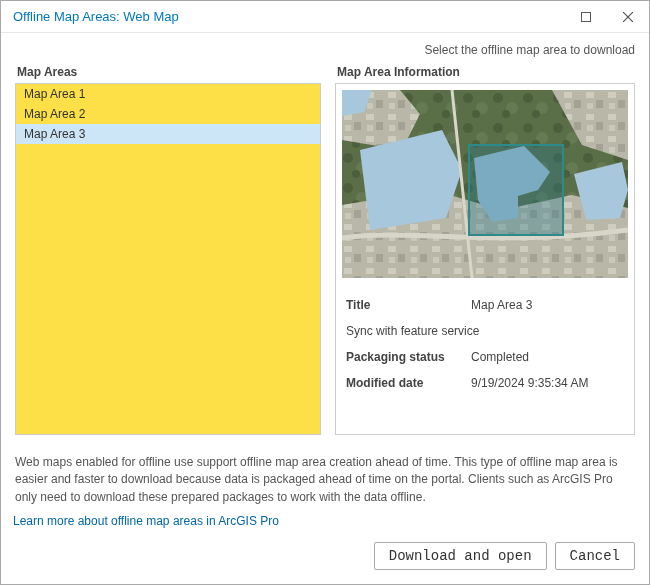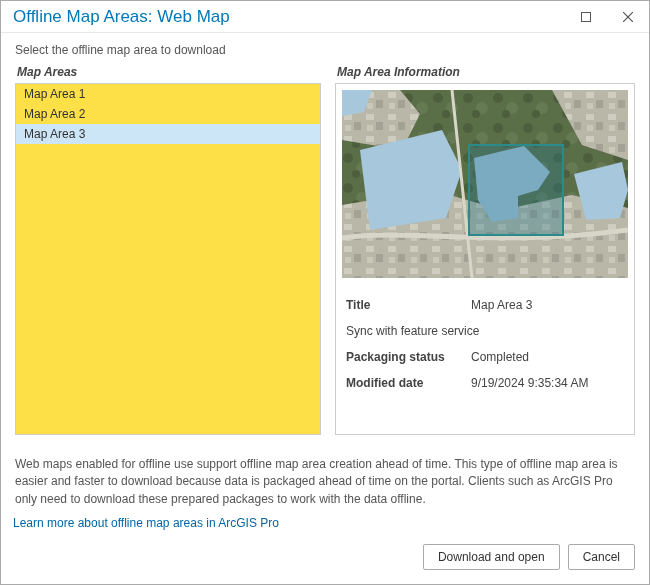--- a/index.html
+++ b/index.html
@@ -26,39 +26,40 @@
     }
     .titlebar {
       height: 32px;
       display: flex;
       align-items: center;
       padding: 0 0 0 12px;
       border-bottom: 1px solid #e8e8e8;
     }
     .titlebar-title {
       color: #0078b8;
-      font-size: 17px;
+      font-size: 13px;
       font-weight: 400;
       flex: 1;
     }
     .titlebar-btn {
       width: 42px;
       height: 32px;
       display: flex;
       align-items: center;
       justify-content: center;
       color: #666;
       font-size: 12px;
       cursor: pointer;
     }
     .content {
       flex: 1;
       padding: 10px 14px 0 14px;
       display: flex;
       flex-direction: column;
+      align-items: flex-end;
     }
     .instruction {
       color: #555;
       margin-bottom: 8px;
     }
     .main-row {
       display: flex;
       gap: 14px;
       height: 370px;
     }
@@ -70,21 +71,20 @@
     .right-col {
       flex: 1;
       display: flex;
       flex-direction: column;
     }
     .section-header {
       font-weight: 600;
       color: #444;
       margin-bottom: 4px;
       padding-left: 2px;
-      font-style: italic;
     }
     .list-box {
       flex: 1;
       border: 1px solid #ccc;
       background: #fde047;
       overflow: auto;
     }
     .list-item {
       padding: 3px 8px;
       cursor: pointer;
@@ -152,22 +152,22 @@
     .button-row {
       display: flex;
       justify-content: flex-end;
       gap: 8px;
       padding: 4px 14px 14px 14px;
     }
     .btn {
       border: 1px solid #aaa;
       background: #fff;
       padding: 5px 14px;
-      font-size: 12px;
-      font-family: Liberation Sans, sans-serif;
+      font-size: 14px;
+      font-family: Liberation Mono, monospace;
       cursor: pointer;
       border-radius: 2px;
       color: #333;
     }
   </style>
 </head>
 <body>
 
 <div class="dialog">
 

